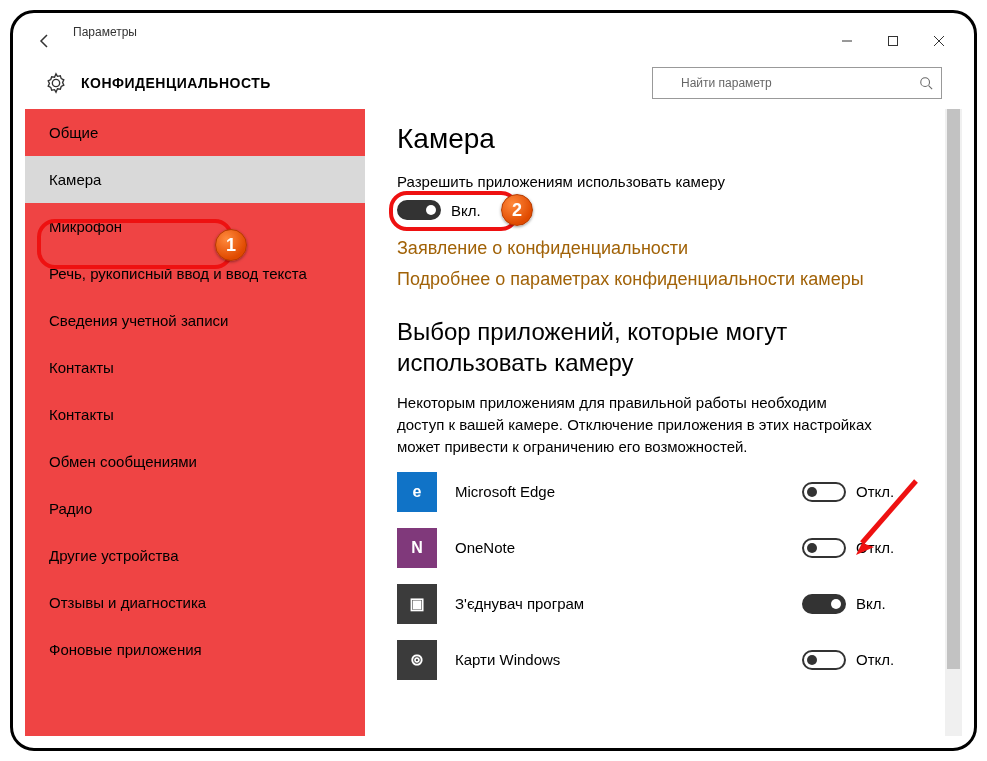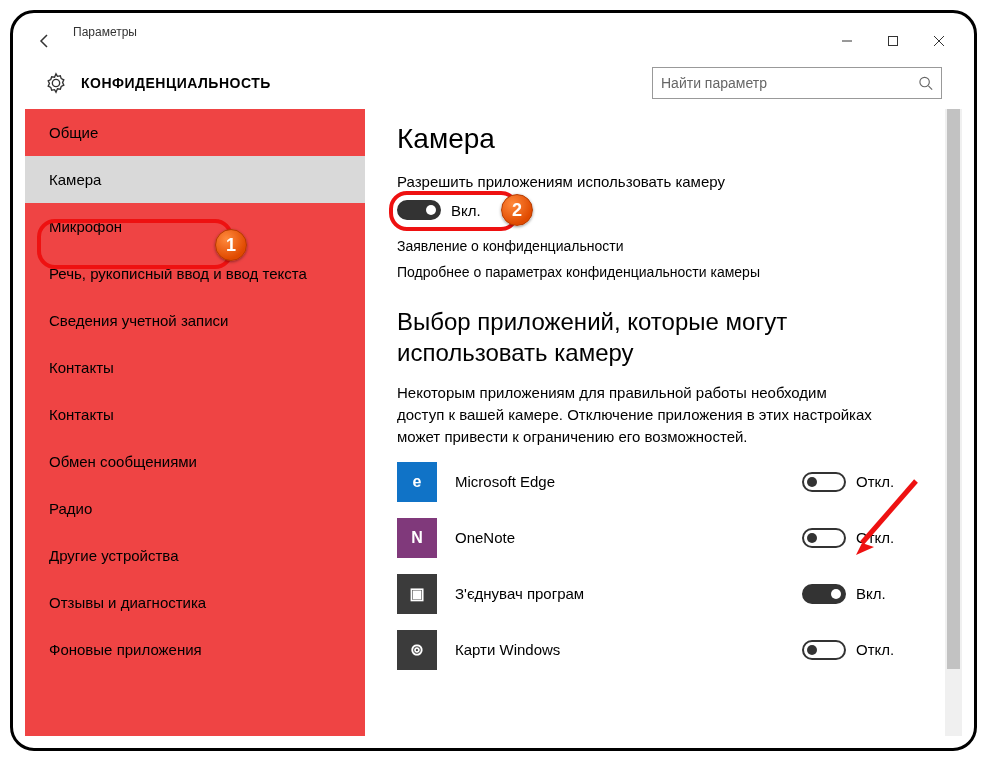--- a/index.html
+++ b/index.html
@@ -66,23 +66,24 @@
   border: 1px solid #999;
   background: #fff;
   display: flex;
   align-items: center;
   padding: 0 8px;
   position: relative;
 }
 .searchbox input {
   border: none; outline: none;
   width: 100%; height: 100%;
-  font-size: 14px;
+  font-size: 12px;
   color: #b91c1c;
   background: transparent;
+  margin-left: 20px;
 }
 .searchbox input::placeholder { color: #666; }
 .searchbox .sicon { width: 16px; height: 16px; }
 .body {
   flex: 1;
   display: flex;
   min-height: 0;
 }
 .sidebar {
   width: 340px;
@@ -125,21 +126,21 @@
 .toggle.on  { background: #333; border: 2px solid #333; }
 .toggle .knob {
   position: absolute;
   width: 10px; height: 10px;
   border-radius: 50%;
   top: 50%; transform: translateY(-50%);
 }
 .toggle.off .knob { left: 3px; background: #333; }
 .toggle.on  .knob { right: 3px; background: #fff; }
 .toggle-label { font-size: 15px; }
-.link { font-size: 14px; color: #000000; margin-bottom: 10px; cursor: pointer; }
+.link { font-size: 18px; color: #a16207; margin-bottom: 10px; cursor: pointer; }
 .h2 { font-size: 24px; font-weight: 400; margin: 26px 0 14px 0; line-height: 1.3; }
 .para { font-size: 15px; color: #000; line-height: 1.45; margin-bottom: 6px; max-width: 480px; }
 .app-row {
   display: flex; align-items: center;
   height: 56px;
 }
 .app-icon {
   width: 40px; height: 40px;
   margin-right: 18px;
   display: flex; align-items: center; justify-content: center;

